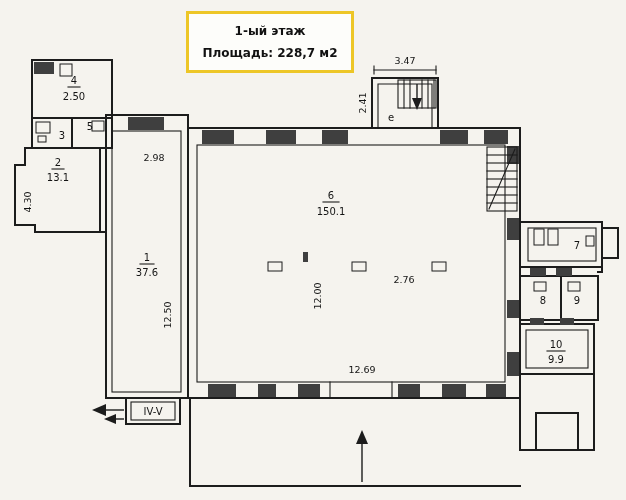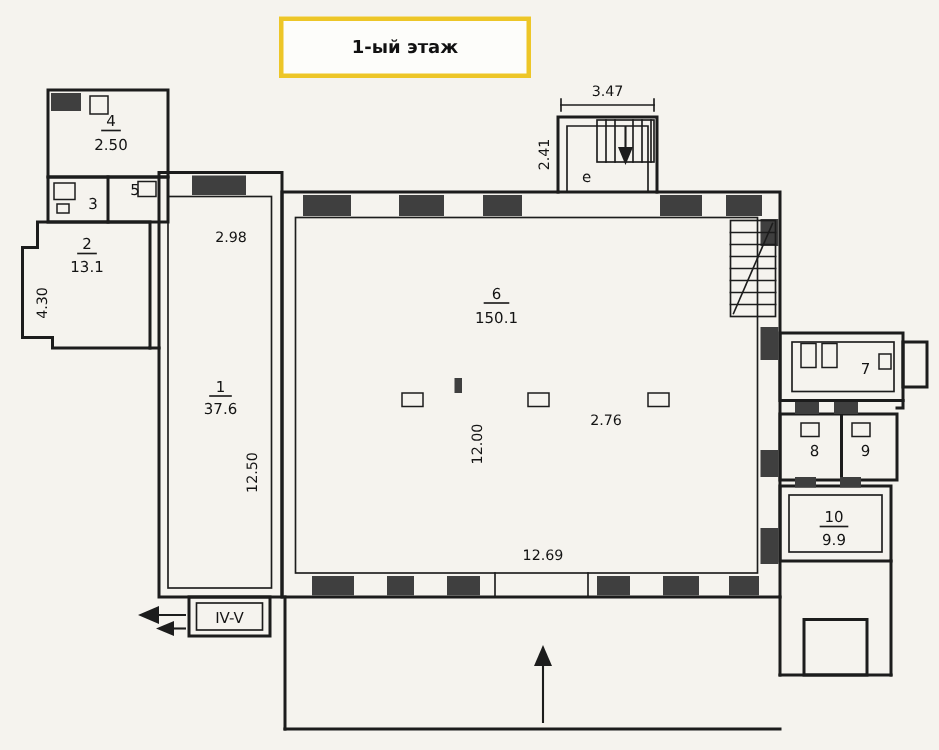--- a/index.html
+++ b/index.html
@@ -23,20 +23,21 @@
   }
   .title-line{font-weight:bold;font-size:12px;color:#111;line-height:1.8;}
 </style>
 </head>
 <body>
 
 <div class="stage">
 
   <div class="title-box">
     <div class="title-line">1-ый этаж</div>
+    <div class="title-line">Площадь: 228,7 м2</div>
   </div>
 
   <svg width="626" height="500" viewBox="0 0 626 500">
 
     <g class="w2">
 
       <rect x="32" y="60" width="80" height="58"></rect>
       <rect x="32" y="118" width="80" height="30"></rect>
       <line x1="72" y1="118" x2="72" y2="148"></line>
 

